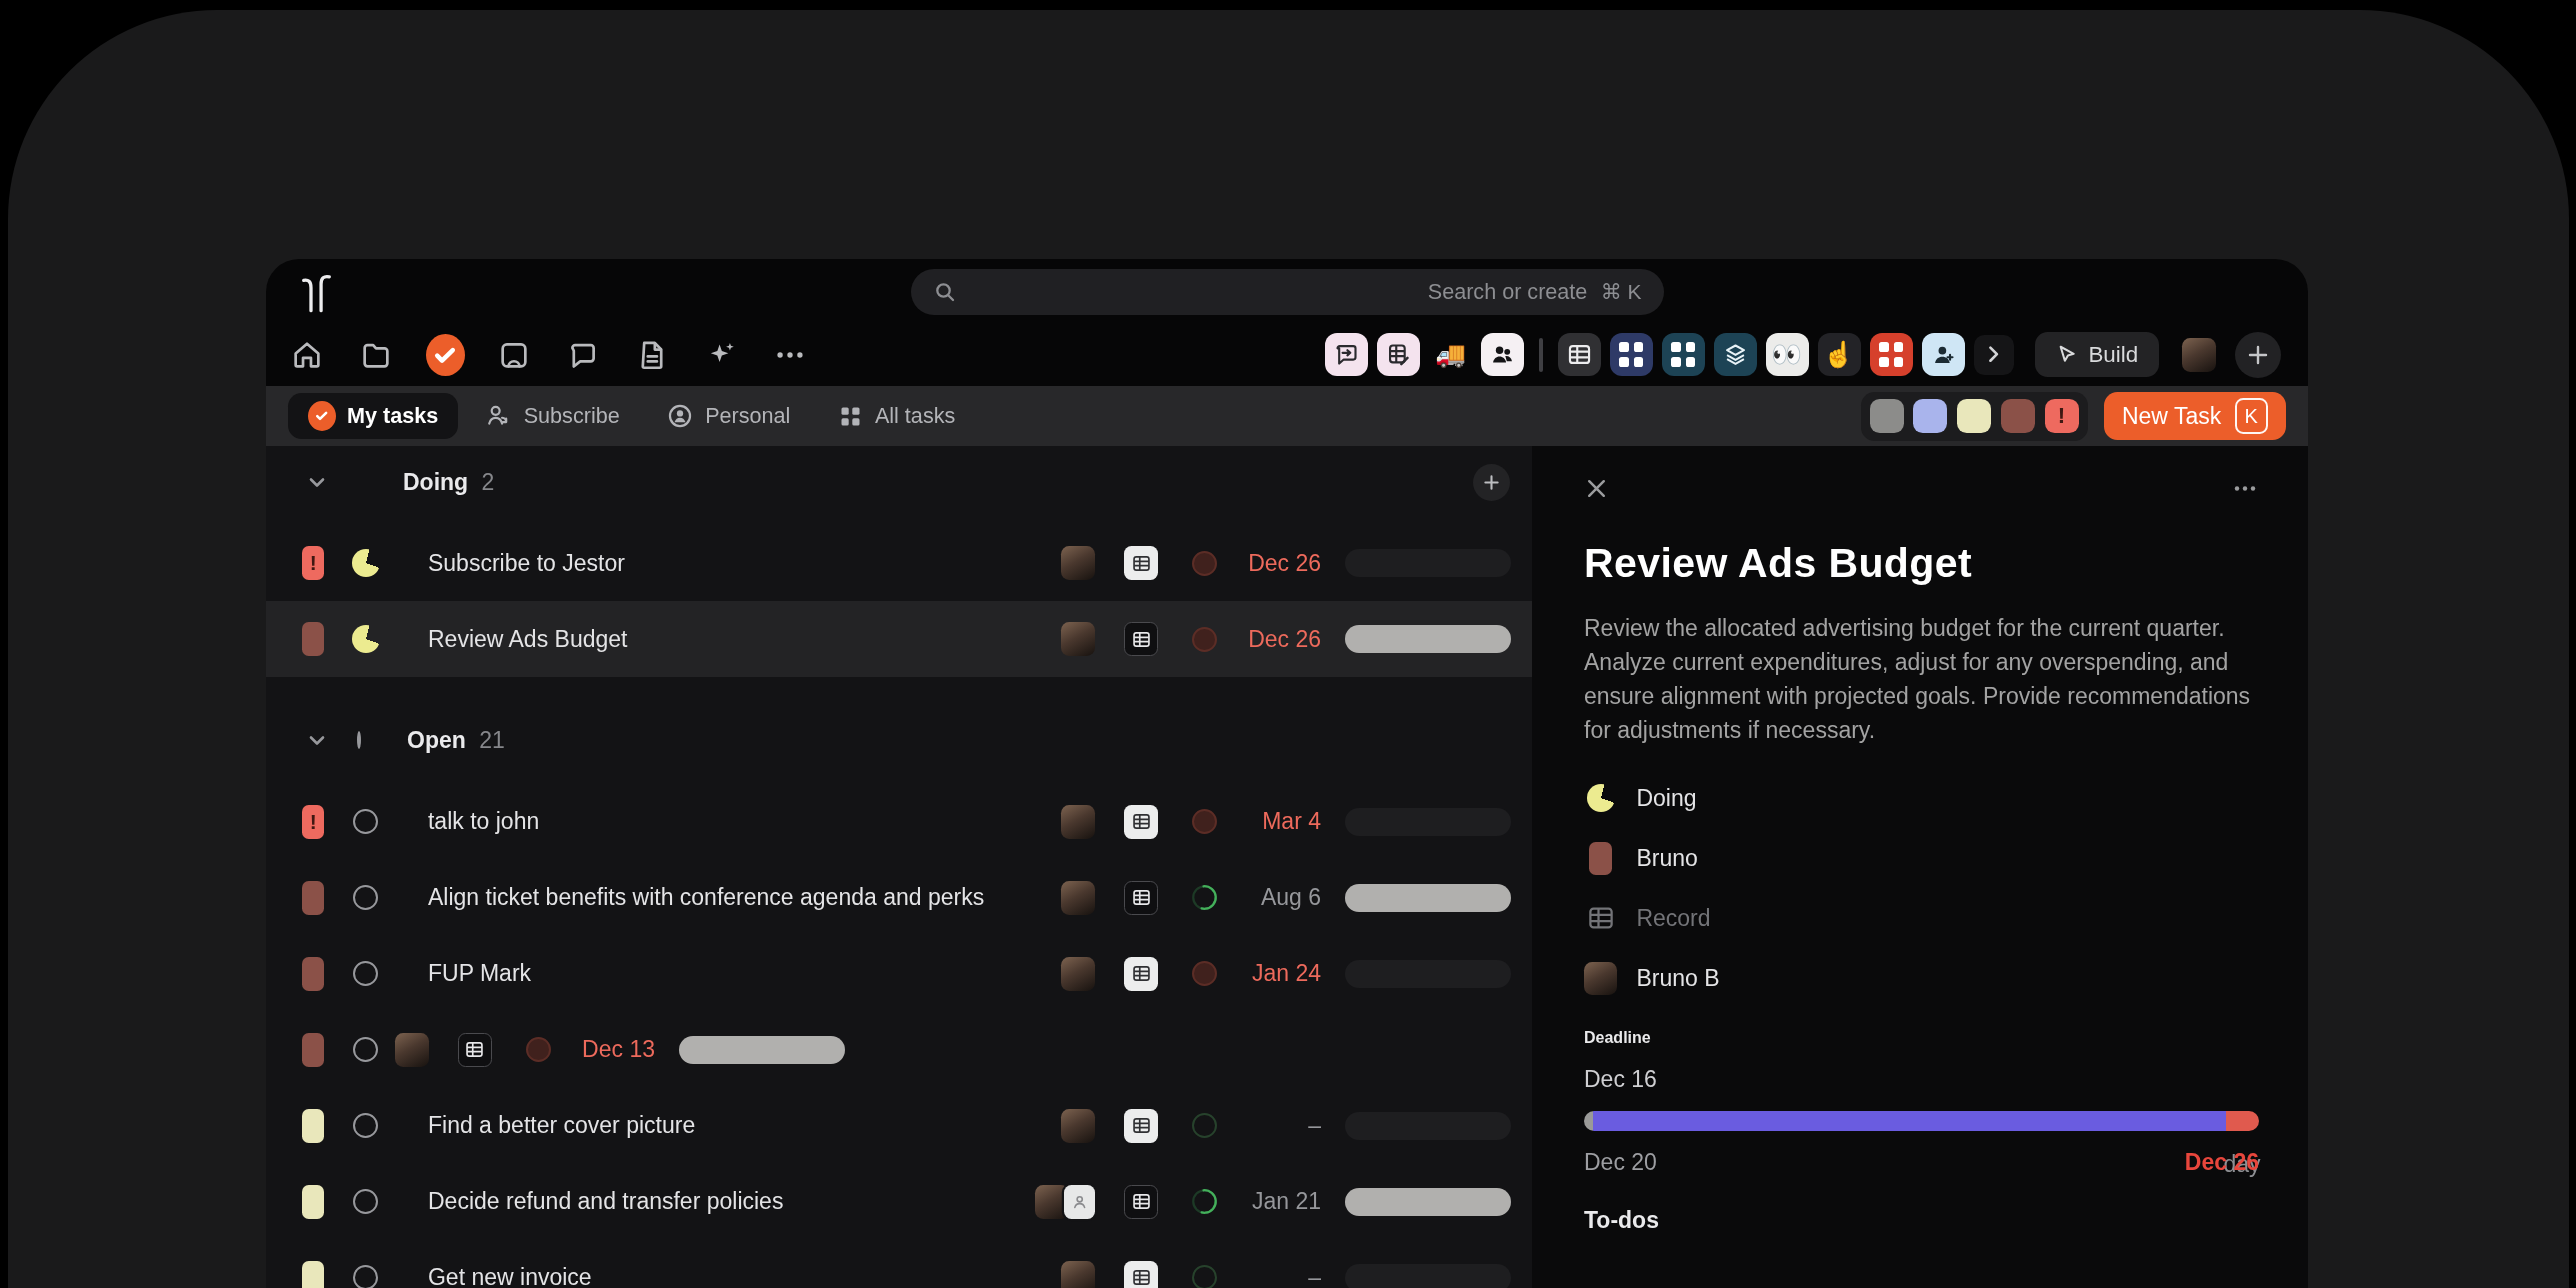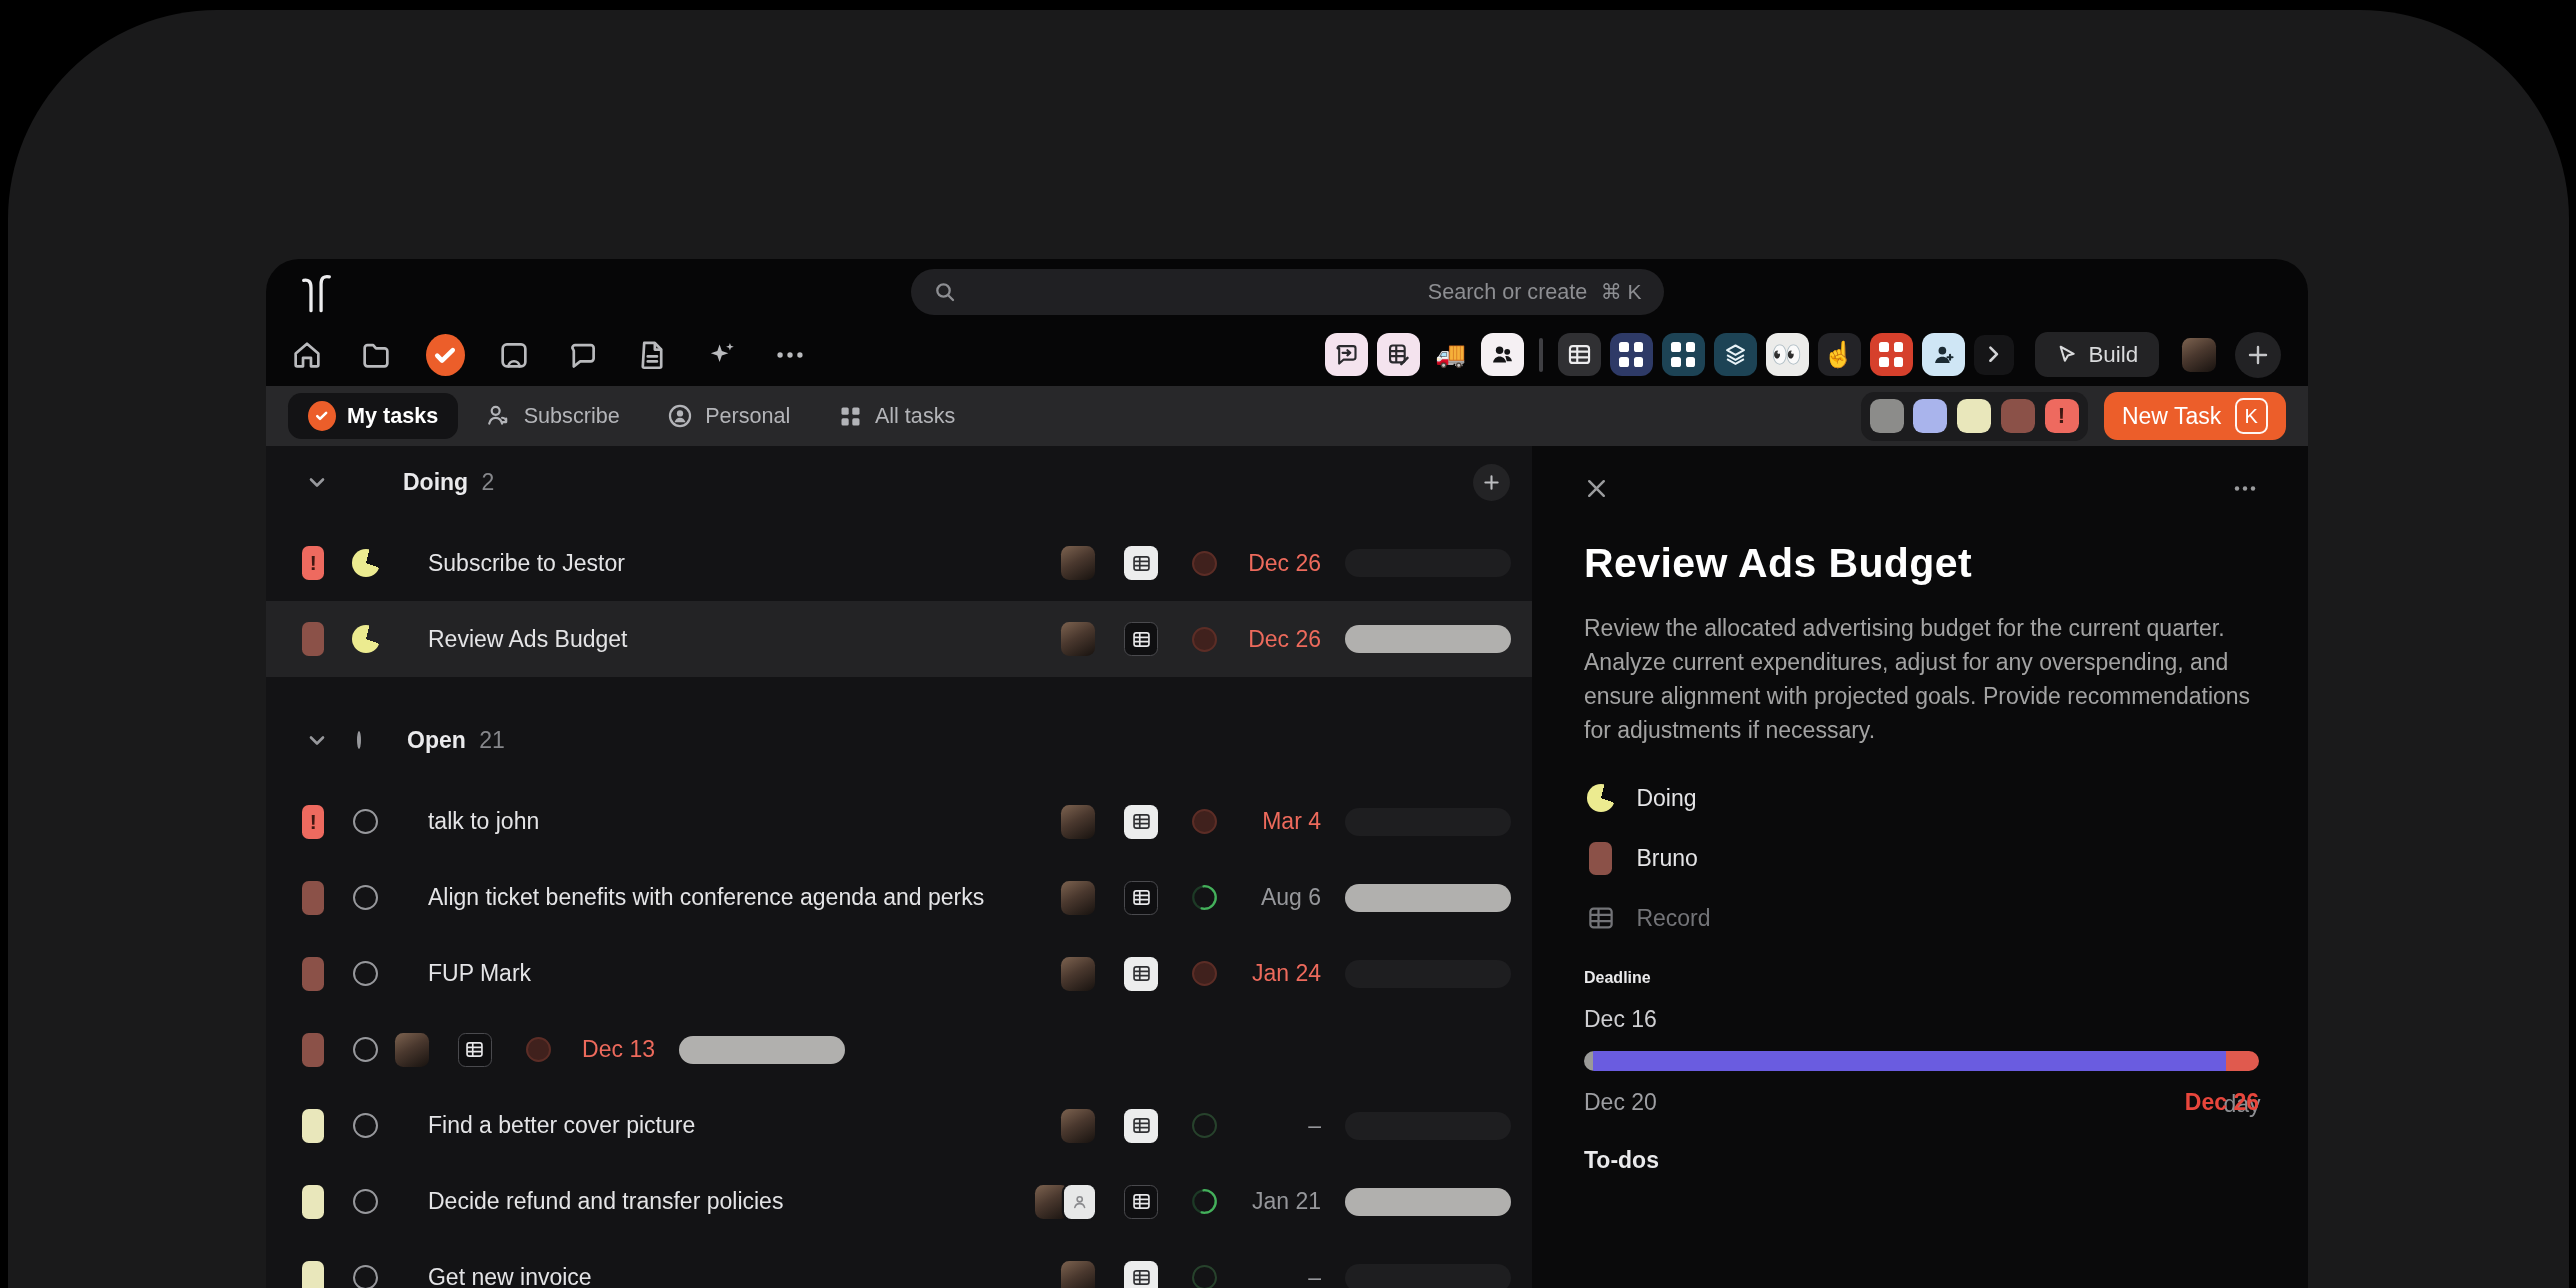--- a/index.html
+++ b/index.html
@@ -605,20 +605,26 @@
           </div>
           <div class="field">
             <span class="ficon">
               <svg width="30" height="30" viewBox="0 0 24 24">
                 <rect x="3.5" y="4.5" width="17" height="15" rx="2.5" fill="none" stroke="currentColor" stroke-width="1.8"></rect>
                 <path d="M3.5 9.5h17M3.5 14.5h17M10 4.5v15" stroke="currentColor" stroke-width="1.8"></path>
               </svg>
             </span>
             <span class="flabel muted">Record</span>
           </div>
+          <div class="field">
+            <span class="ficon">
+              <span class="favatar"></span>
+            </span>
+            <span class="flabel">Bruno B</span>
+          </div>
         </div>
       <div class="dl-head">Deadline</div>
       <div class="dl-top">Dec 16</div>
       <div class="dl-bar">
         <span class="cap"></span>
         <span class="main"></span>
         <span class="tail"></span>
       </div>
       <div class="dl-labels">
         <span class="dl-start">Dec 20</span>

